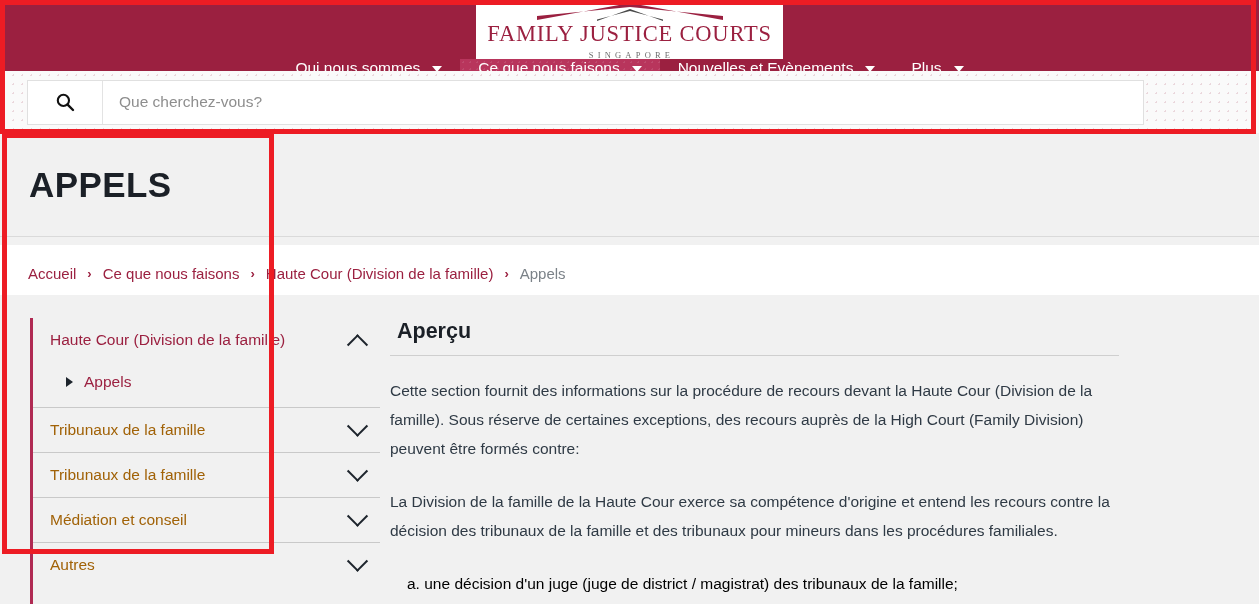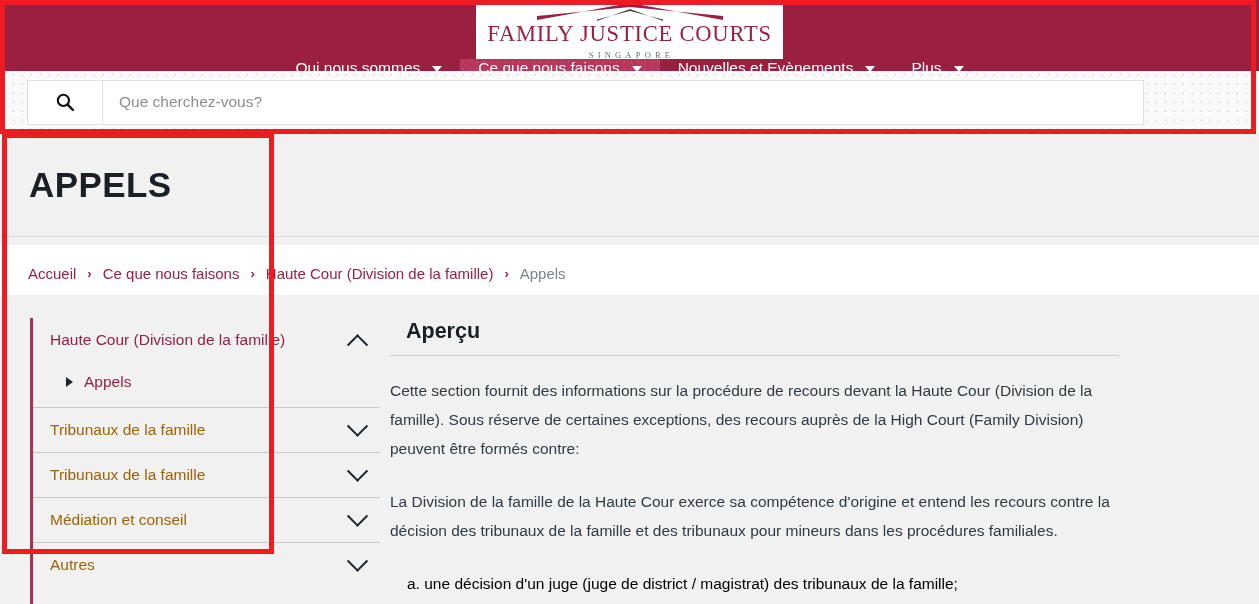--- a/index.html
+++ b/index.html
@@ -268,21 +268,21 @@
   .main {
     flex: 1 1 auto;
     padding: 24px 120px 0 10px;
     box-sizing: border-box;
     min-width: 0;
   }
   .sec-title {
     font-size: 21.5px;
     font-weight: bold;
     color: #1b2027;
-    margin: 0 0 11px 16px;
+    margin: 0 0 11px 7px;
   }
   .sec-rule {
     height: 1px;
     background: #cfcfcf;
     width: 729px;
     margin-bottom: 20px;
   }
   .para {
     font-size: 15.5px;
     line-height: 29px;

